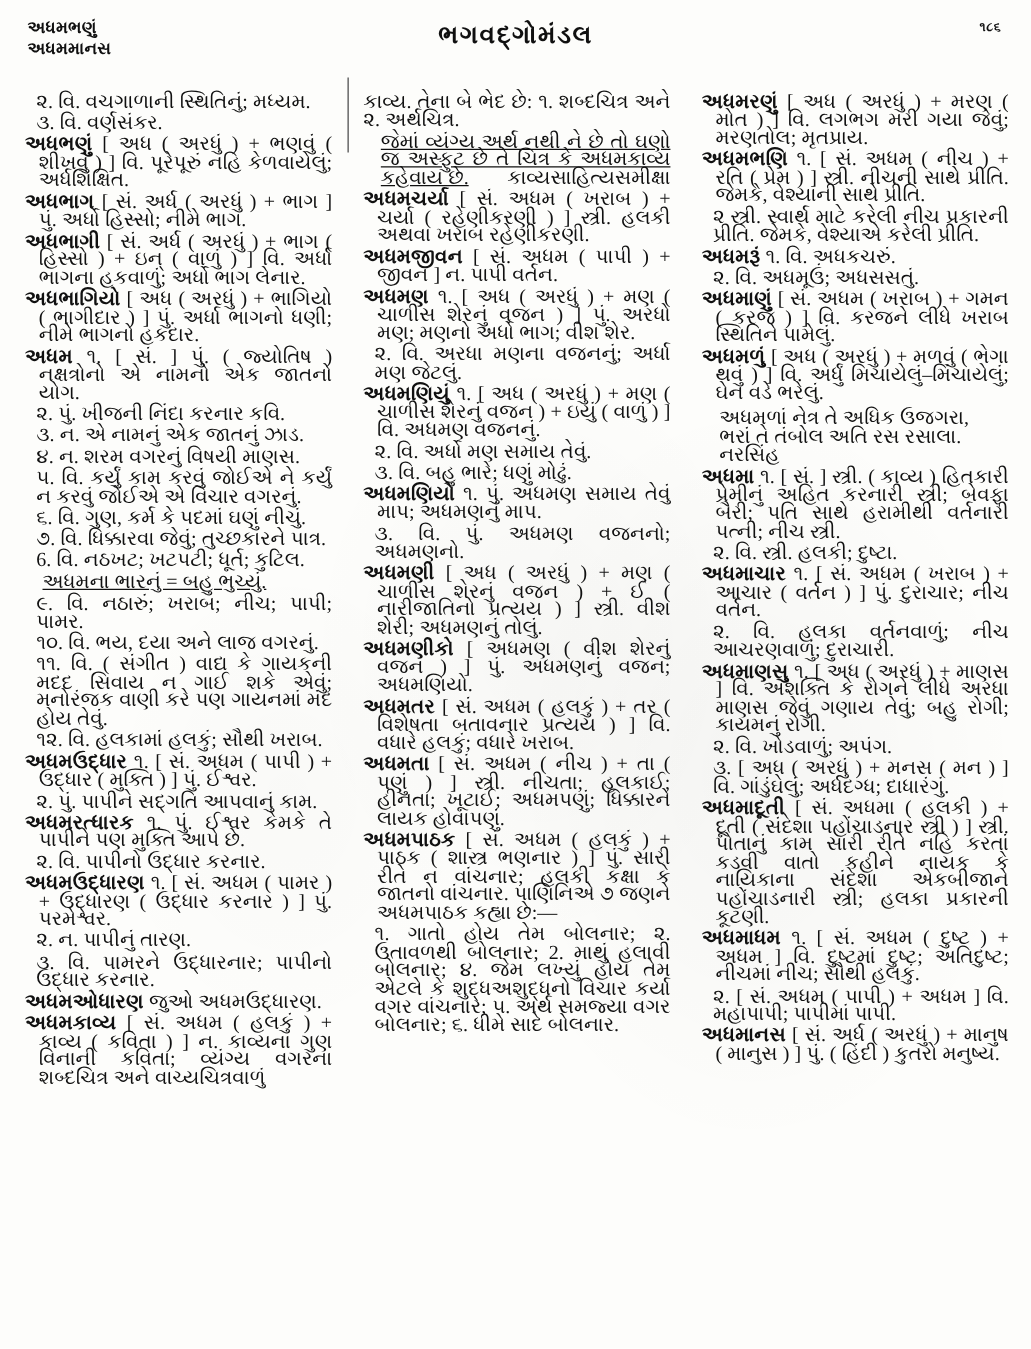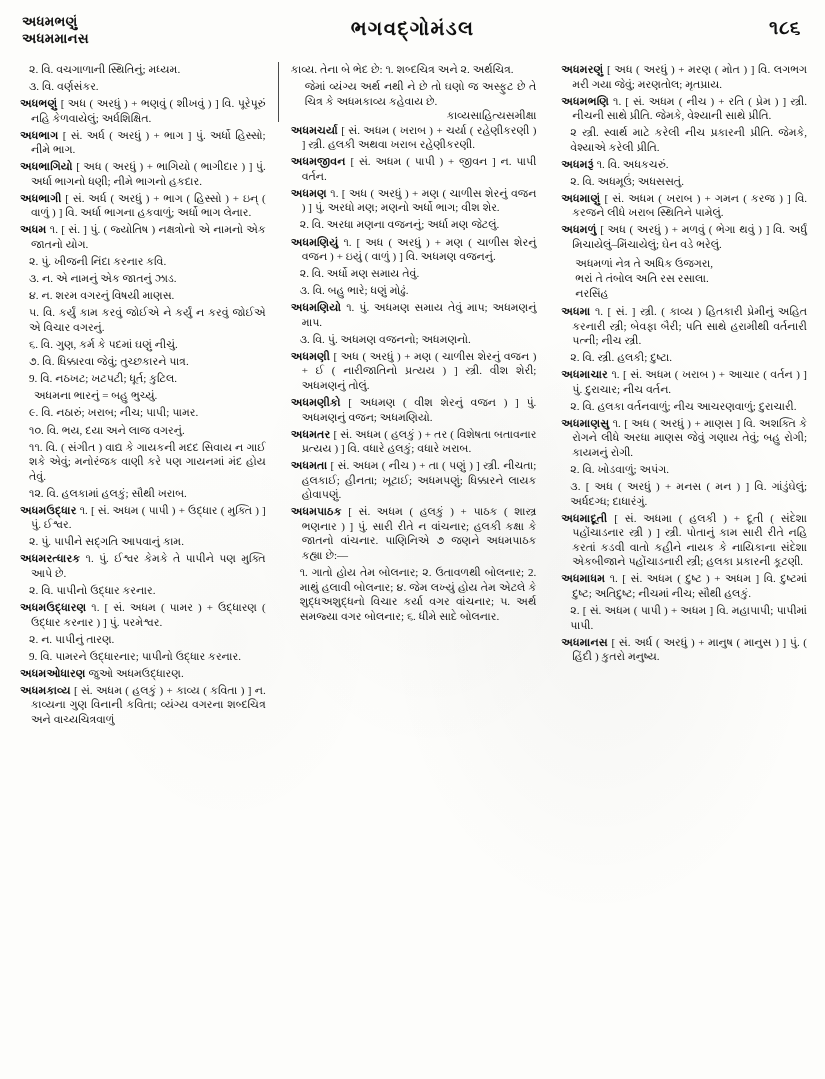--- a/index.html
+++ b/index.html
@@ -62,44 +62,45 @@
     text-align: center;
     font-weight: bold;
     font-size: 20px;
     letter-spacing: 1.2px;
   }
   .runhead-right {
     position: absolute;
     right: 6px;
     top: 3px;
     font-weight: bold;
-    font-size: 19px;
+    font-size: 10px;
     letter-spacing: 0.5px;
   }
 
   
   .columns {
     position: absolute;
     left: 18px;
     right: 16px;
     top: 62px;
     bottom: 10px;
     display: flex;
     gap: 0;
   }
   .col {
     flex: 1 1 0;
     position: relative;
     padding: 0 10px;
     box-sizing: border-box;
-    font-size: 11px;
+    font-size: 16px;
     line-height: 14.55px;
     text-align: justify;
     text-justify: inter-word;
     word-spacing: 0.2px;
+    margin-top: 13px;
   }
   .col.c1 { padding-left: 2px;  padding-right: 12px; }
   .col.c2 { padding-left: 12px; padding-right: 12px; }
   .col.c3 { padding-left: 12px; padding-right: 2px; }
 
   .rule {
     width: 1px;
     background: #2a2a2a;
     margin: 2px 0 0 0;
     flex: 0 0 1px;
@@ -138,20 +139,21 @@
     padding-right: 2px;
     margin-top: -1px;
   }
   .cite-inline {
     float: right;
     margin-left: 12px;
   }
   .quoteblock {
     padding-left: 14px;
     margin: 2px 0 3px 0;
+    text-decoration: underline;
   }
   .clr { clear: both; }
 
   .hang {
     padding-left: 11px;
     text-indent: -11px;
   }
   .hang2 {
     padding-left: 11px;
     text-indent: 0;
@@ -172,42 +174,42 @@
     <div class="runhead-center">ભગવદ્ગોમંડલ</div>
     <div class="runhead-right">૧૮૬</div>
   </div>
 
   <div class="columns">
     <div class="col c1">
         <div class="entry sense hang2">૨. વિ. વચગાળાની સ્થિતિનું; મધ્યમ.</div>
         <div class="entry sense hang2">૩. વિ. વર્ણસંકર.</div>
         <div class="entry hang"><span class="hw">અધભણું</span><span> [ અધ ( અરધું ) + ભણવું ( શીખવું ) ] વિ. પૂરેપૂરું નહિ કેળવાયેલું; અર્ધશિક્ષિત.</span></div>
         <div class="entry hang"><span class="hw">અધભાગ</span><span> [ સં. અર્ધ ( અરધું ) + ભાગ ] પું. અર્ધો હિસ્સો; નીમે ભાગ.</span></div>
+        <div class="entry hang"><span class="hw">અધભાગી</span><span> [ સં. અર્ધ ( અરધું ) + ભાગ ( હિસ્સો ) + ઇન્ ( વાળું ) ] વિ. અર્ધા ભાગના હકવાળું; અર્ધો ભાગ લેનાર.</span></div>
         <div class="entry hang"><span class="hw">અધભાગિયો</span><span> [ અધ ( અરધું ) + ભાગિયો ( ભાગીદાર ) ] પું. અર્ધા ભાગનો ધણી; નીમે ભાગનો હકદાર.</span></div>
-        <div class="entry hang"><span class="hw">અધભાગી</span><span> [ સં. અર્ધ ( અરધું ) + ભાગ ( હિસ્સો ) + ઇન્ ( વાળું ) ] વિ. અર્ધા ભાગના હકવાળું; અર્ધો ભાગ લેનાર.</span></div>
         <div class="entry hang"><span class="hw">અધમ</span><span> ૧. [ સં. ] પું. ( જ્યોતિષ ) નક્ષત્રોનો એ નામનો એક જાતનો યોગ.</span></div>
         <div class="entry sense hang2">૨. પું. ખીજની નિંદા કરનાર કવિ.</div>
         <div class="entry sense hang2">૩. ન. એ નામનું એક જાતનું ઝાડ.</div>
         <div class="entry sense hang2">૪. ન. શરમ વગરનું વિષયી માણસ.</div>
         <div class="entry sense hang2">૫. વિ. કર્યું કામ કરવું જોઈએ ને કર્યું ન કરવું જોઈએ એ વિચાર વગરનું.</div>
         <div class="entry sense hang2">૬. વિ. ગુણ, કર્મ કે પદમાં ઘણું નીચું.</div>
         <div class="entry sense hang2">૭. વિ. ધિક્કારવા જેવું; તુચ્છકારને પાત્ર.</div>
-        <div class="entry sense hang2">9. વિ. નઠખટ; ખટપટી; ધૂર્ત; કુટિલ.</div>
+        <div class="entry sense hang2">6. વિ. નઠખટ; ખટપટી; ધૂર્ત; કુટિલ.</div>
         <div class="entry quoteblock">અધમના ભારનું = બહુ ભુચ્યું.</div>
         <div class="entry sense hang2">૯. વિ. નઠારું; ખરાબ; નીચ; પાપી; પામર.</div>
         <div class="entry sense hang2">૧૦. વિ. ભય, દયા અને લાજ વગરનું.</div>
         <div class="entry sense hang2">૧૧. વિ. ( સંગીત ) વાદ્ય કે ગાયકની મદદ સિવાય ન ગાઈ શકે એવું; મનોરંજક વાણી કરે પણ ગાયનમાં મંદ હોય તેવું.</div>
         <div class="entry sense hang2">૧૨. વિ. હલકામાં હલકું; સૌથી ખરાબ.</div>
         <div class="entry hang"><span class="hw">અધમઉદ્ધાર</span><span> ૧. [ સં. અધમ ( પાપી ) + ઉદ્ધાર ( મુક્તિ ) ] પું. ઈશ્વર.</span></div>
         <div class="entry sense hang2">૨. પું. પાપીને સદ્ગતિ આપવાનું કામ.</div>
         <div class="entry hang"><span class="hw">અધમરત્ધારક</span><span> ૧. પું. ઈશ્વર કેમકે તે પાપીને પણ મુક્તિ આપે છે.</span></div>
         <div class="entry sense hang2">૨. વિ. પાપીનો ઉદ્ધાર કરનાર.</div>
         <div class="entry hang"><span class="hw">અધમઉદ્ધારણ</span><span> ૧. [ સં. અધમ ( પામર ) + ઉદ્ધારણ ( ઉદ્ધાર કરનાર ) ] પું. પરમેશ્વર.</span></div>
         <div class="entry sense hang2">૨. ન. પાપીનું તારણ.</div>
-        <div class="entry sense hang2">9. વિ. પામરને ઉદ્ધારનાર; પાપીનો ઉદ્ધાર કરનાર.</div>
+        <div class="entry sense hang2">૩. વિ. પામરને ઉદ્ધારનાર; પાપીનો ઉદ્ધાર કરનાર.</div>
         <div class="entry hang"><span class="hw">અધમઓધારણ</span><span> જુઓ અધમઉદ્ધારણ.</span></div>
         <div class="entry hang"><span class="hw">અધમકાવ્ય</span><span> [ સં. અધમ ( હલકું ) + કાવ્ય ( કવિતા ) ] ન. કાવ્યના ગુણ વિનાની કવિતા; વ્યંગ્ય વગરના શબ્દચિત્ર અને વાચ્યચિત્રવાળું</span></div>
       </div>
     <div class="rule r1"></div>
     <div class="col c2">
         <div class="entry">કાવ્ય. તેના બે ભેદ છે: ૧. શબ્દચિત્ર અને ૨. અર્થચિત્ર.</div>
         <div class="entry quoteblock"><span>જેમાં વ્યંગ્ય અર્થ નથી ને છે તો ઘણો જ અસ્ફુટ છે તે ચિત્ર કે અધમકાવ્ય કહેવાય છે.</span><span class="cite-inline">કાવ્યસાહિત્યસમીક્ષા</span></div>
         <div class="clr"></div>
         <div class="entry hang"><span class="hw">અધમચર્યા</span><span> [ સં. અધમ ( ખરાબ ) + ચર્યા ( રહેણીકરણી ) ] સ્ત્રી. હલકી અથવા ખરાબ રહેણીકરણી.</span></div>
         <div class="entry hang"><span class="hw">અધમજીવન</span><span> [ સં. અધમ ( પાપી ) + જીવન ] ન. પાપી વર્તન.</span></div>

